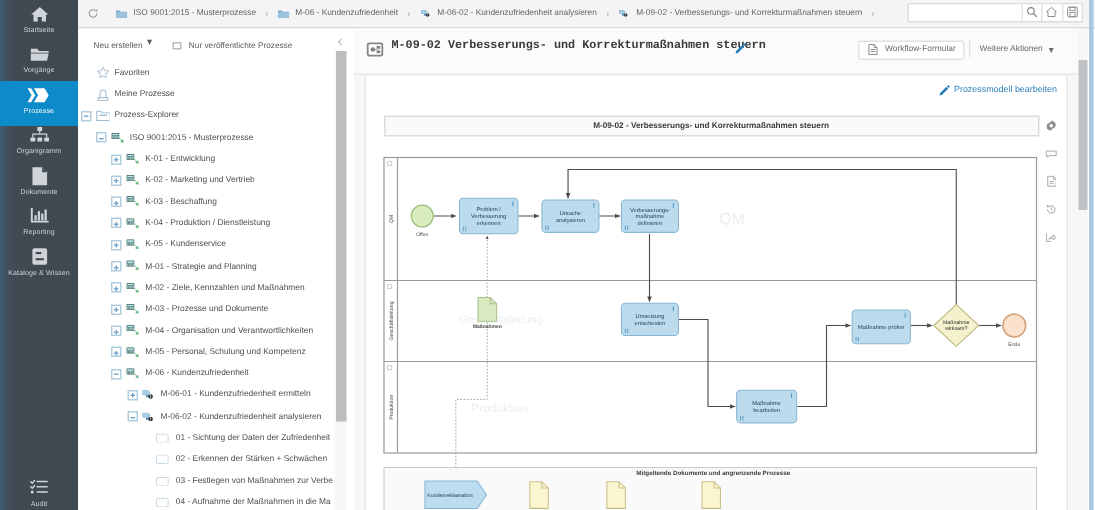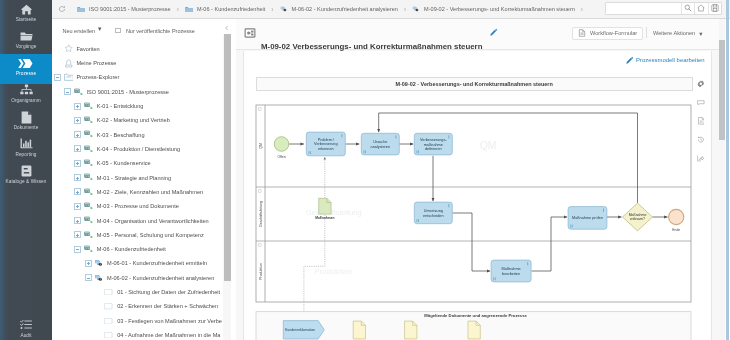--- a/index.html
+++ b/index.html
@@ -52,21 +52,21 @@
   .tg.blank:before{display:none;}
   .ticon{width:10.2px;height:9px;margin-right:2.6px;flex:none;display:flex;align-items:center;}
   .tlab{font-size:5.6px;color:#4e4e4e;line-height:6px;}
   .tscroll{position:absolute;left:171px;top:15px;width:8px;height:306px;background:#f7f7f7;}
   .tthumb{position:absolute;left:1px;top:0px;width:6.8px;height:247px;background:#bdbdbd;}
 
   
   .content{position:absolute;left:236px;top:19px;width:483px;height:321px;background:#f7f7f7;}
   .chead{position:relative;height:29.7px;background:#fbfbfb;border-bottom:1px solid #e6e6e6;}
   .ch-ico{position:absolute;left:8px;top:8px;width:13px;height:11px;}
-  .ch-title{position:absolute;left:25px;top:23px;font-size:7.85px;font-weight:bold;color:#3a3a3a;white-space:nowrap;line-height:10px;}
+  .ch-title{position:absolute;left:25px;top:7px;font-size:7.85px;font-weight:bold;color:#3a3a3a;white-space:nowrap;line-height:10px;font-family:Liberation Mono, monospace;}
   .ch-pencil{position:absolute;top:9px;width:9px;height:9px;}
   .ch-btn{position:absolute;top:7.5px;height:13px;display:flex;align-items:center;box-sizing:border-box;
      border:1px solid #e2e2e2;background:#fff;border-radius:2px;padding:0 5px;font-size:5.6px;color:#6a6a6a;}
   .ch-btn-ico{margin-right:4px;display:flex;align-items:center;}
   .ch-caret{margin-left:4px;font-size:6.5px;line-height:5px;}
   .ch-sep{position:absolute;top:8.2px;height:11px;width:1px;background:#e0e0e0;}
 
   
   .dcard{position:absolute;left:7px;top:31.5px;width:469px;height:290px;background:#fff;
      border:1px solid #e6e6e6;border-top:none;border-bottom:none;box-sizing:border-box;overflow:hidden;}

